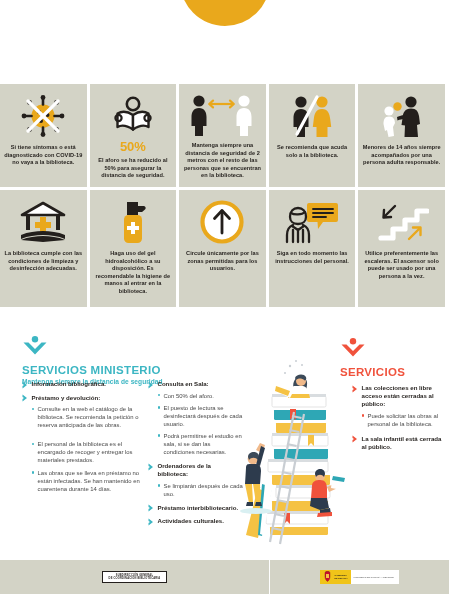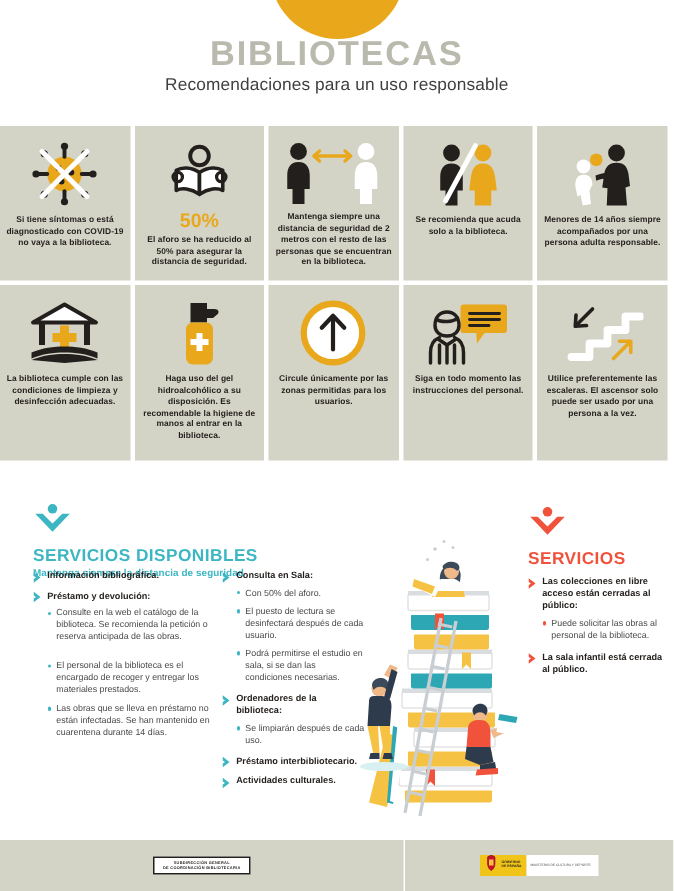--- a/index.html
+++ b/index.html
@@ -103,24 +103,20 @@
     display:flex;align-items:center;padding-left:3px;
   }
   .gob-white span{font-size:2.2px;line-height:2.9px;color:#555;}
 </style>
 </head>
 <body>
 
 <div class="page">
 
   <div class="arc"></div>
-  <div class="header">
-    <div class="title">BIBLIOTECAS</div>
-    <div class="subtitle">Recomendaciones para un uso responsable</div>
-  </div>
 
   <div class="grid">
 
     <div class="row row1">
 
       <div class="cell">
         <div class="icon-box">
           <svg width="46" height="44" viewBox="0 0 46 44">
             <g fill="#231f1c">
               <circle cx="23" cy="22" r="11.5" fill="#e9a81c"></circle>
@@ -312,21 +308,21 @@
 
   <div class="lower">
 
     <div class="svc-head" style="left:22px;top:14px;">
       <div class="chev-logo" style="position:relative;margin-bottom:4px;">
         <svg width="26" height="20" viewBox="0 0 26 20">
           <circle cx="13" cy="3.2" r="3.2" fill="#3cb6c3"></circle>
           <path d="M1.5 6.5 L13 18.5 L24.5 6.5 L19.5 6.5 L13 13 L6.5 6.5 Z" fill="#3cb6c3"></path>
         </svg>
       </div>
-      <div class="svc-title teal">SERVICIOS DISPONIBLES</div>
+      <div class="svc-title teal">SERVICIOS MINISTERIO</div>
       <div class="svc-sub teal">Mantenga siempre la distancia de seguridad</div>
     </div>
 
     <div class="col-a">
       <div class="lvl1">
         <span class="arrow">
           <svg width="6" height="8" viewBox="0 0 6 8">
               <path d="M0.5 0.5 L5 4 L0.5 7.5 L0.5 5 L2 4 L0.5 3 Z" fill="#3cb6c3"></path>
             </svg>
         </span>
@@ -499,21 +495,21 @@
 
         <g fill="#c9ced3">
           <circle cx="58" cy="16" r="1.2"></circle>
             <circle cx="64" cy="11" r="1"></circle>
             <circle cx="53" cy="23" r="1"></circle>
           <circle cx="70" cy="15" r="1"></circle>
         </g>
       </svg>
     </div>
 
-    <div class="svc-head" style="left:352px;top:16px;">
+    <div class="svc-head" style="left:340px;top:16px;">
       <div class="chev-logo" style="position:relative;margin-bottom:4px;">
         <svg width="26" height="20" viewBox="0 0 26 20">
           <circle cx="13" cy="3.2" r="3.2" fill="#f0523c"></circle>
           <path d="M1.5 6.5 L13 18.5 L24.5 6.5 L19.5 6.5 L13 13 L6.5 6.5 Z" fill="#f0523c"></path>
         </svg>
       </div>
       <div class="svc-title red">SERVICIOS</div>
     </div>
 
     <div class="col-c">

